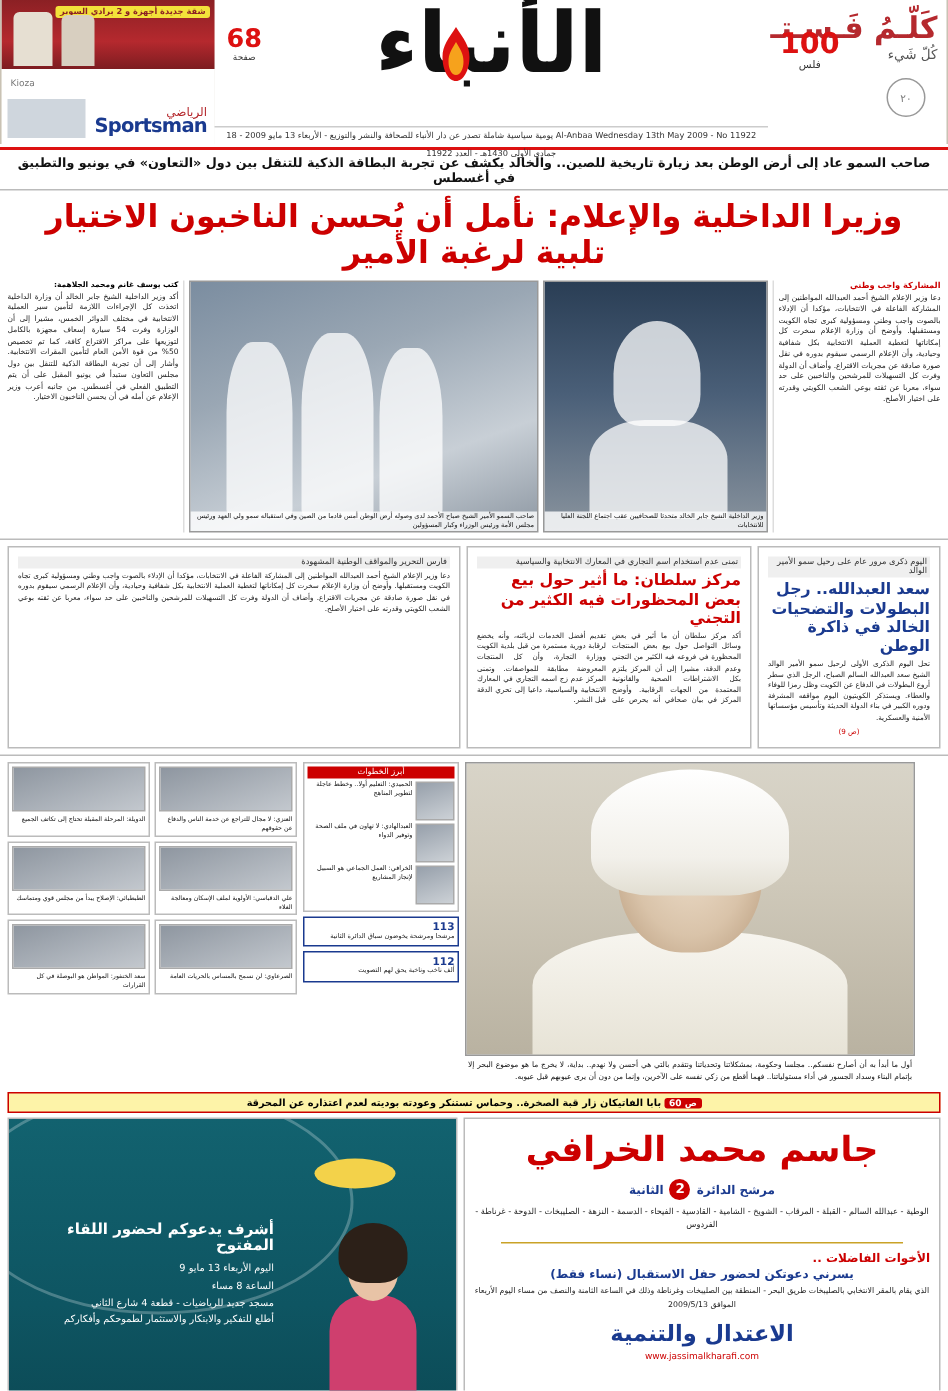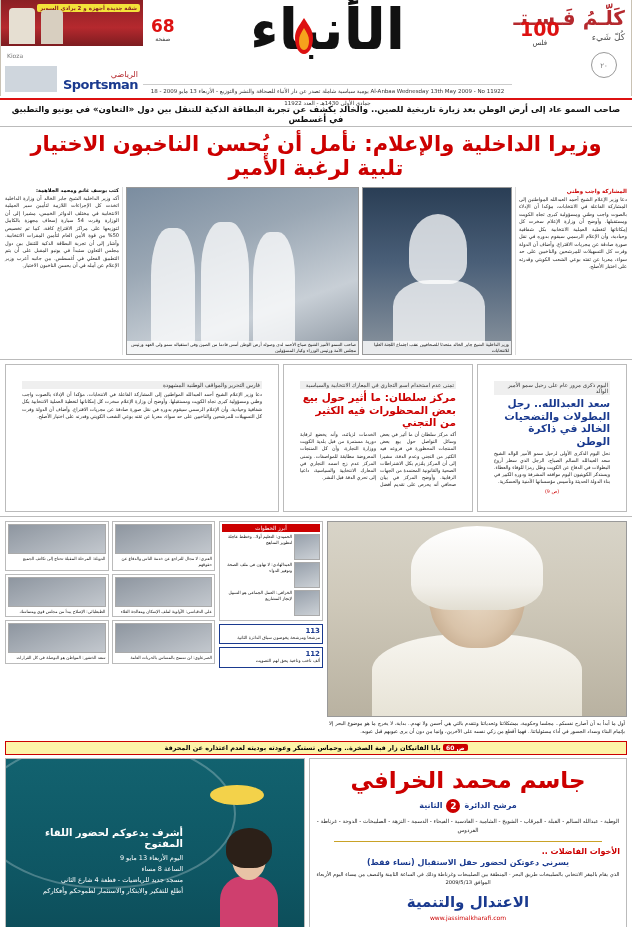--- a/index.html
+++ b/index.html
@@ -120,32 +120,32 @@
     font-size:4.4px; color:#111; padding:1px 2px; line-height:1.25;
   }
   .ph-right-col {
     width:112px; font-size:5px; color:#222; line-height:1.5; text-align:justify;
     padding-left:3px; border-left:1px solid #ddd;
   }
   .ph-right-col .mini-h { color:#c00; font-weight:bold; font-size:5.5px; }
 
   
   .band2 { display:flex; gap:4px; padding:4px 5px; border-bottom:1px solid #bbb; }
-  .b2-box { border:1px solid #bbb; padding:16px; }
+  .b2-box { border:1px solid #bbb; padding:6px; }
   .b2-a { width:190px; }
-  .b2-b { width:150px; }
+  .b2-b { width:122px; }
   .b2-c { flex:1; }
   .b2-kicker { font-size:5.5px; color:#333; background:#efefef; padding:1px 2px; margin-bottom:2px; }
   .b2-title { font-size:10.5px; font-weight:bold; color:#c00; line-height:1.2; margin-bottom:2px; }
   .b2-title.blue { color:#1a3a8f; }
   .b2-body { font-size:4.8px; color:#222; line-height:1.5; text-align:justify; }
   .b2-body.two { column-count:2; column-gap:4px; }
 
   
-  .band3 { display:flex; gap:4px; padding:4px 5px 0 5px; }
+  .band3 { display:flex; gap:4px; padding:4px 22px 0 5px; }
   .b3-right { width:300px; }
   .b3-right-photo {
     height:196px; border:1px solid #999;
     background: linear-gradient(180deg,#d8d4c8 0%, #cfc9ba 40%, #b9b2a1 100%);
     position:relative; overflow:hidden;
   }
   .portrait-head {
     position:absolute; left:50%; transform:translateX(-50%); top:14px;
     width:96px; height:112px; border-radius:48% 48% 44% 44%;
     background: radial-gradient(ellipse at 50% 35%, #f0e2d0 0%, #d9c3a9 60%, #b89b7c 100%);

